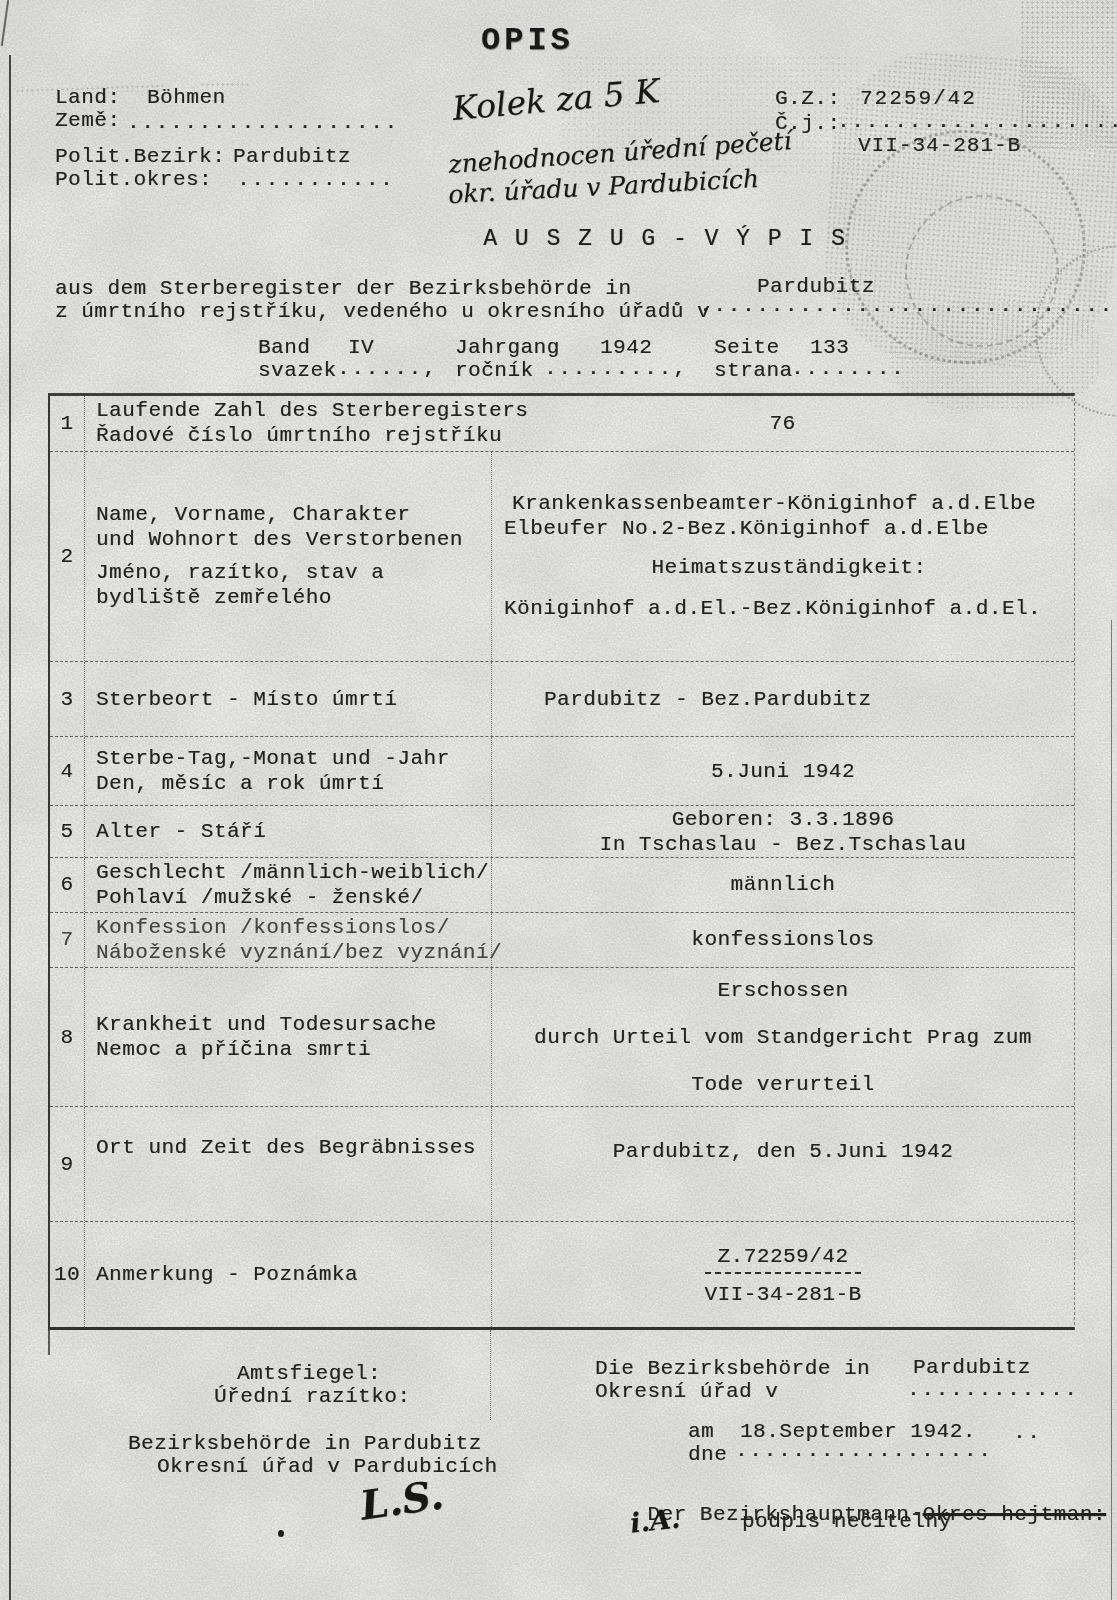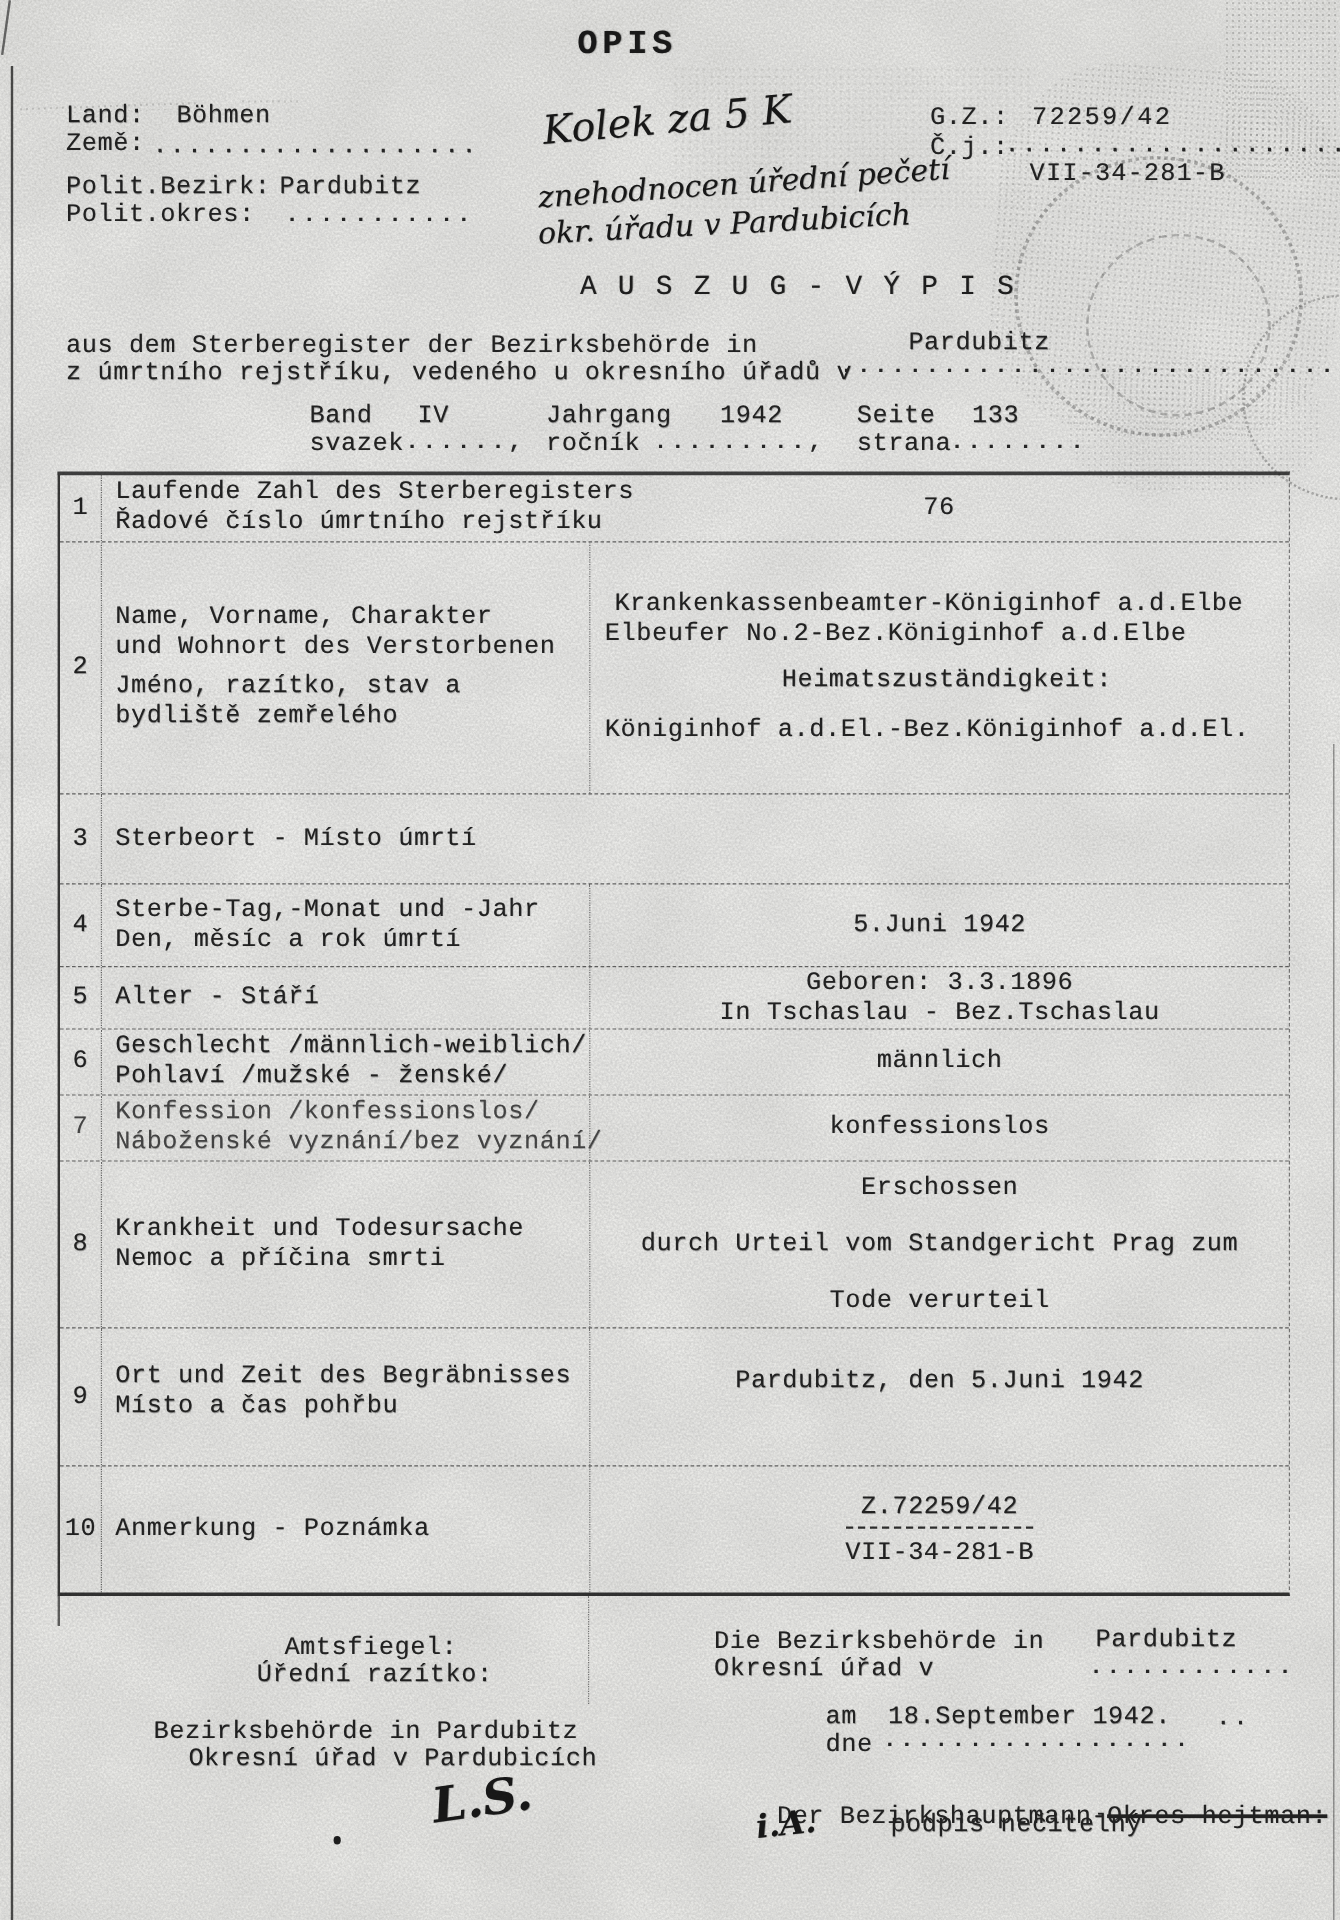--- a/index.html
+++ b/index.html
@@ -24,21 +24,21 @@
   .ink-light{color:#4d4d4d;text-shadow:0.3px 0.2px 0.5px rgba(70,70,70,.35);}
   .dots{
     letter-spacing:3.5px;
     font-weight:bold;
     font-size:18px;
     color:#2a2a2a;
     white-space:pre;
     text-shadow:0.3px 0.3px 0.4px rgba(0,0,0,.4);
   }
   .title{
-    font-size:28px;font-weight:bold;letter-spacing:4px;
+    font-size:32px;font-weight:bold;letter-spacing:4px;
     color:#1d1d1d;text-shadow:0.6px 0.5px 1px rgba(0,0,0,.5);
   }
   .subtitle{
     font-size:23px;letter-spacing:2px;color:#222;
     text-shadow:0.5px 0.4px 0.8px rgba(0,0,0,.45);
   }
   .handwriting{
     font-family:"DejaVu Serif","Liberation Serif",serif;
     font-style:italic;
     color:#1b1b1b;
@@ -190,20 +190,23 @@
       </div>
     </div>
 
     <div class="trow" style="height:75px;">
       <div class="cell-num">
           <span class="tw">3</span>
         </div>
       <div class="cell-label">
         <span class="tw nowrapline">Sterbeort - Místo úmrtí</span>
       </div>
+      <div class="cell-value val-left" style="padding-left:52px;">
+        <span class="tw">Pardubitz - Bez.Pardubitz</span>
+      </div>
     </div>
 
     <div class="trow" style="height:70px;">
       <div class="cell-num">
           <span class="tw">4</span>
         </div>
       <div class="cell-label">
         <span class="tw nowrapline">Sterbe-Tag,-Monat und -Jahr</span>
         <span class="tw nowrapline">Den, měsíc a rok úmrtí</span>
       </div>
@@ -265,21 +268,20 @@
         <span class="tw" style="margin-top:22px;">Tode verurteil</span>
       </div>
     </div>
 
     <div class="trow" style="height:115px;">
       <div class="cell-num">
           <span class="tw">9</span>
         </div>
       <div class="cell-label" style="justify-content:flex-start;padding-top:28px;">
         <span class="tw nowrapline">Ort und Zeit des Begräbnisses</span>
-        <span class="tw nowrapline">Místo a čas pohřbu</span>
       </div>
       <div class="cell-value" style="justify-content:flex-start;padding-top:32px;">
         <span class="tw">Pardubitz, den 5.Juni 1942</span>
       </div>
     </div>
 
     <div class="trow" style="height:107px;">
       <div class="cell-num">
           <span class="tw">10</span>
         </div>

